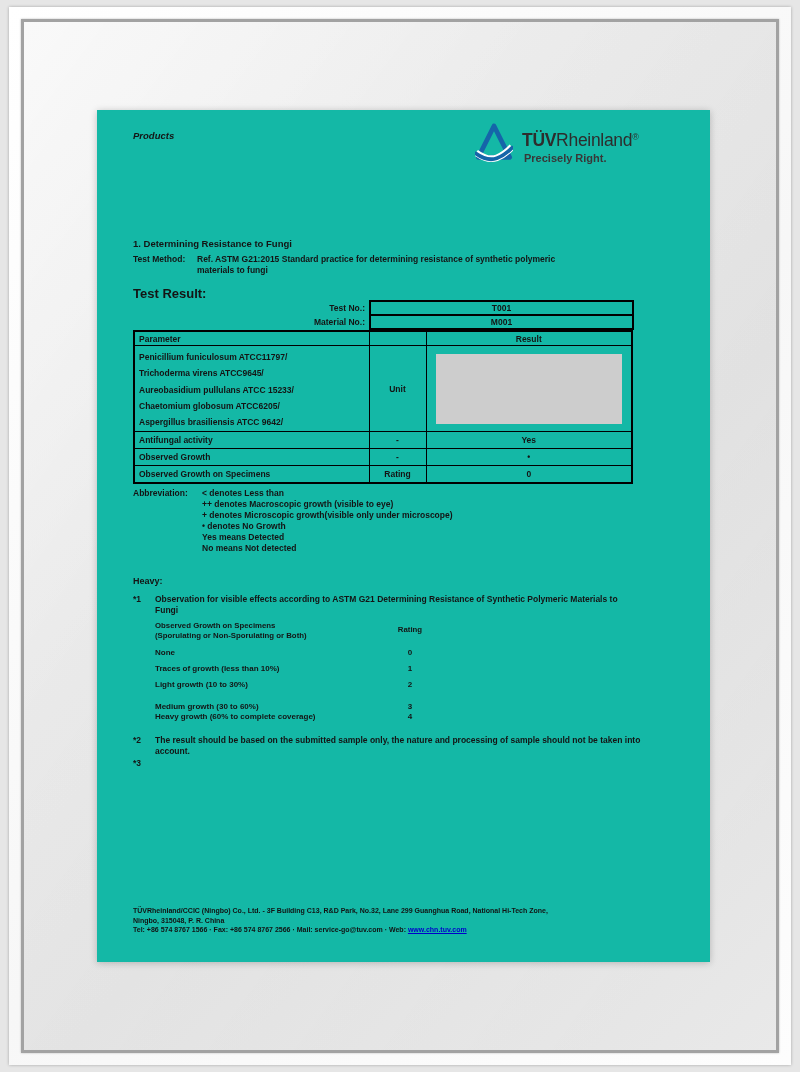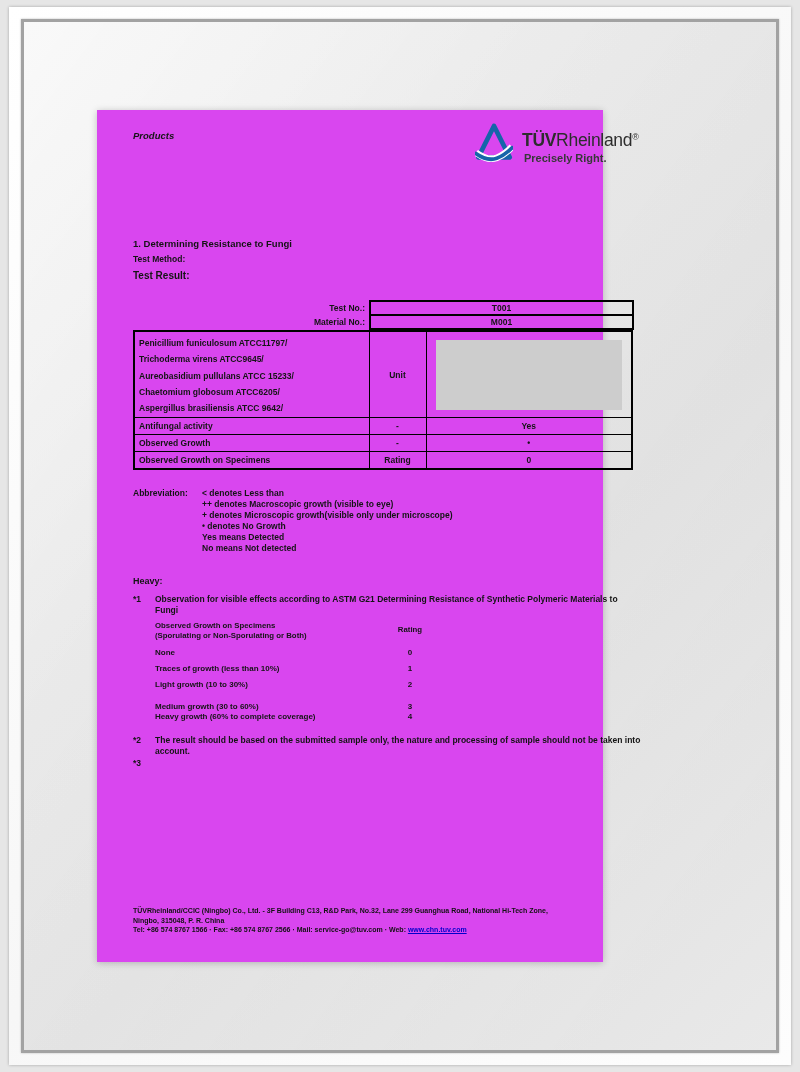--- a/index.html
+++ b/index.html
@@ -13,40 +13,40 @@
   .frame-outer{position:absolute;left:9px;top:7px;right:9px;bottom:7px;
     background:linear-gradient(135deg,#ffffff 0%,#f7f7f7 55%,#fdfdfd 100%);
     box-shadow:0 0 3px rgba(0,0,0,.28);}
   .frame-line{position:absolute;left:21px;top:19px;right:21px;bottom:19px;
     border:3px solid #a2a2a2;box-shadow:0 0 2px #bdbdbd, inset 0 0 2px #bdbdbd;}
   .frame-mat{position:absolute;left:24px;top:22px;right:24px;bottom:22px;
     background:linear-gradient(135deg,#f2f2f2 0%,#e9e9e9 40%,#e6e6e6 60%,#f2f2f2 100%);}
   .frame-mat::after{content:"";position:absolute;inset:0;
     background:linear-gradient(to bottom right,rgba(255,255,255,.55),rgba(255,255,255,0) 35%,rgba(0,0,0,.04) 90%);}
   
-  .page{position:absolute;left:97px;top:110px;width:506px;height:852px;background:#d946ef;
+  .page{position:absolute;left:97px;top:110px;width:613px;height:852px;background:#14b8a6;
     box-shadow:0 1px 7px rgba(0,0,0,.22);}
   .abs{position:absolute;}
   
   .products{left:36px;top:20px;font-size:9.5px;font-weight:700;font-style:italic;}
   .logo{left:378px;top:6px;width:230px;height:58px;}
   .logo-tri{position:absolute;left:0px;top:6px;}
   .brand{position:absolute;left:47px;top:14px;font-size:17.5px;color:#2d2d2d;letter-spacing:-.3px;white-space:nowrap;}
   .brand .bb{font-weight:700;}
   .brand sup{font-size:9px;vertical-align:6px;}
   .tagline{position:absolute;left:49px;top:36px;font-size:11px;font-weight:700;color:#383838;text-align:center;}
   
   .report-box{left:31px;top:74px;width:515px;height:36px;border:2px solid #101010;background:#fff;}
   .report-title{position:absolute;left:12px;top:10px;font-size:12.5px;font-weight:700;white-space:nowrap;}
   .report-page{position:absolute;right:23px;top:8px;font-size:9.5px;font-weight:700;}
   
   .sec-heading{left:36px;top:128px;font-size:9.5px;font-weight:700;}
   .tm-label{left:36px;top:144px;font-size:8.5px;font-weight:700;}
   .tm-text{left:100px;top:144px;width:460px;font-size:8.5px;font-weight:700;line-height:11px;}
-  .tr-label{left:36px;top:160px;font-size:10px;font-weight:700;}
+  .tr-label{left:36px;top:176px;font-size:13px;font-weight:700;}
   
   .tbl-wrap{left:36px;top:190px;width:500px;}
   table{border-collapse:collapse;table-layout:fixed;width:500px;}
   .t-top td{height:12px;font-size:8.5px;font-weight:700;padding:0 4px;}
   .t-top td.lbl{text-align:right;border:none;}
   .t-top td.val{border:2px solid #000;text-align:center;}
   .t-main{border:2px solid #000;}
   .t-main td{border:1px solid #000;font-size:8.5px;font-weight:700;padding:1px 4px;vertical-align:middle;}
   .t-main .hdr td{height:13px;padding-top:0;padding-bottom:0;}
   .t-main .c{text-align:center;}
@@ -92,20 +92,24 @@
       <path d="M1 32 Q 13 41 23 37.5 Q 31 34.5 39 26" fill="none" stroke="#ffffff" stroke-width="7"></path>
       <path d="M1 33 Q 13 41.5 23 38 Q 31 35 39 27" fill="none" stroke="#1565a9" stroke-width="4" stroke-linecap="round"></path>
     </svg>
     <div class="brand"><span class="bb">TÜV</span><span>Rheinland</span><sup>®</sup></div>
     <div class="tagline">Precisely Right.</div>
   </div>
 
 
   <div class="abs sec-heading">1. Determining Resistance to Fungi</div>
   <div class="abs tm-label">Test Method:</div>
+  <div class="abs tm-text">
+    <div>Ref. ASTM G21:2015 Standard practice for determining resistance of synthetic polymeric</div>
+    <div>materials to fungi</div>
+  </div>
   <div class="abs tr-label">Test Result:</div>
 
   <div class="abs tbl-wrap">
     <table class="t-top">
       <colgroup>
           <col style="width:237px">
           <col style="width:263px">
         </colgroup>
       <tbody>
           <tr>
@@ -118,20 +122,25 @@
       </tr>
     </tbody>
       </table>
     <table class="t-main">
       <colgroup>
           <col style="width:235px">
           <col style="width:57px">
           <col style="width:206px">
         </colgroup>
       <tbody>
+          <tr class="hdr">
+        <td>Parameter</td>
+        <td></td>
+        <td class="c">Result</td>
+      </tr>
       <tr>
         <td class="org-cell">
           <div>Penicillium funiculosum ATCC11797/</div>
           <div>Trichoderma virens ATCC9645/</div>
           <div>Aureobasidium pullulans ATCC 15233/</div>
           <div>Chaetomium globosum ATCC6205/</div>
           <div>Aspergillus brasiliensis ATCC 9642/</div>
         </td>
         <td class="c">Unit</td>
         <td>

